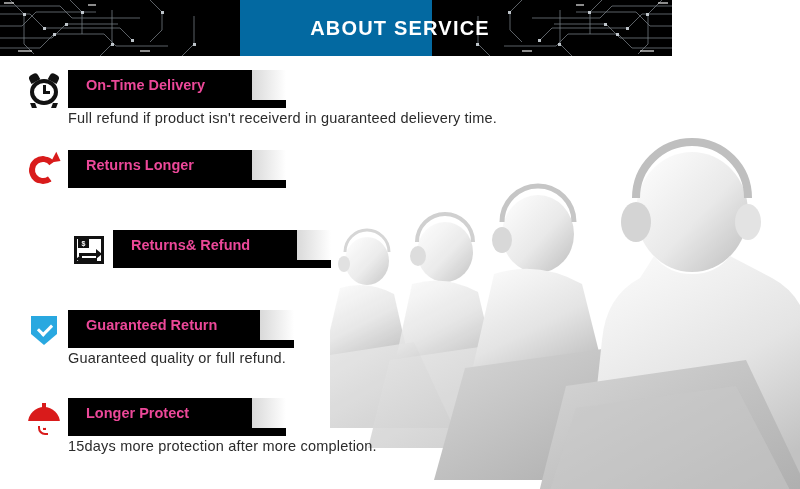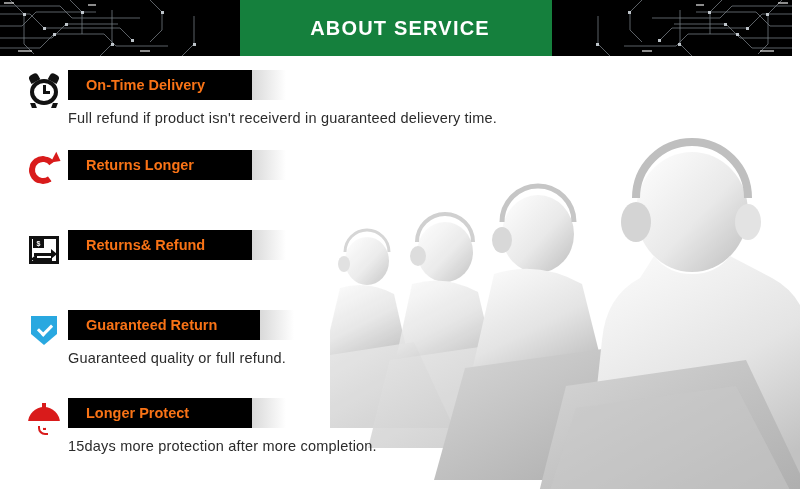--- a/index.html
+++ b/index.html
@@ -19,23 +19,23 @@
     height: 489px;
     background: #ffffff;
     overflow: hidden;
   }
 
   
   .header {
     position: absolute;
     left: 0;
     top: 0;
-    width: 792px;
+    width: 672px;
     height: 56px;
-    background: #15803d;
+    background: #0369a1;
     overflow: hidden;
   }
   .header-deco {
     position: absolute;
     top: 0;
     height: 56px;
     width: 240px;
   }
   .header-deco.left { left: 0; }
   .header-deco.right { right: 0; }
@@ -74,42 +74,42 @@
     z-index: 5;
   }
   .feature {
     position: absolute;
     left: 0;
     width: 640px;
     height: 80px;
   }
   .f0 { top: 14px; }
   .f1 { top: 94px; }
-  .f2 { top: 174px; }
+  .f2 { top: 174px; margin-left: 45px; }
   .f3 { top: 254px; }
   .f4 { top: 342px; }
 
   .icon-box {
     position: absolute;
     left: 26px;
     top: 2px;
     width: 36px;
     height: 36px;
   }
   .label-bar {
     position: absolute;
     left: 68px;
     top: 0px;
     height: 30px;
     background: #000000;
-    color: #f97316;
+    color: #ec4899;
     font-size: 14.5px;
     font-weight: bold;
     line-height: 30px;
-    padding: 0 16px 0 18px;
+    padding: 0 16px 8px 18px;
     white-space: nowrap;
   }
   .label-tail {
     position: absolute;
     top: 0px;
     width: 34px;
     height: 30px;
     background: linear-gradient(to right, #d9d9d9, #ffffff);
   }
   .desc {

